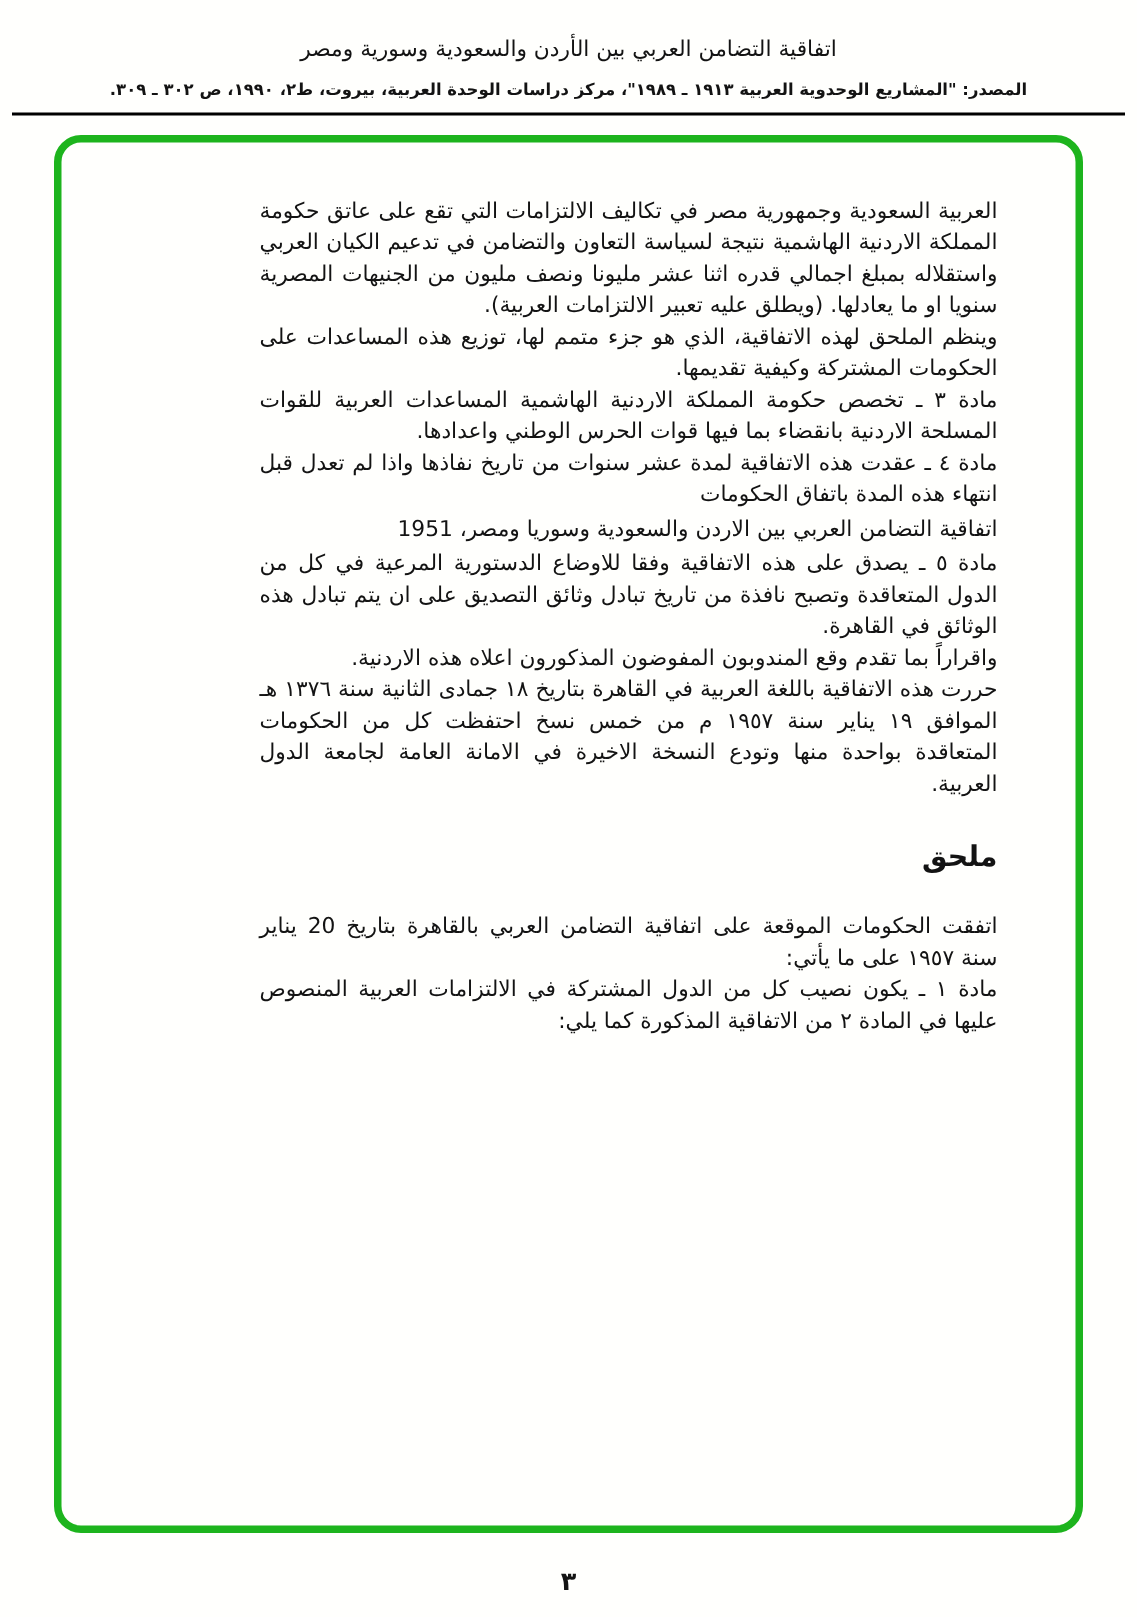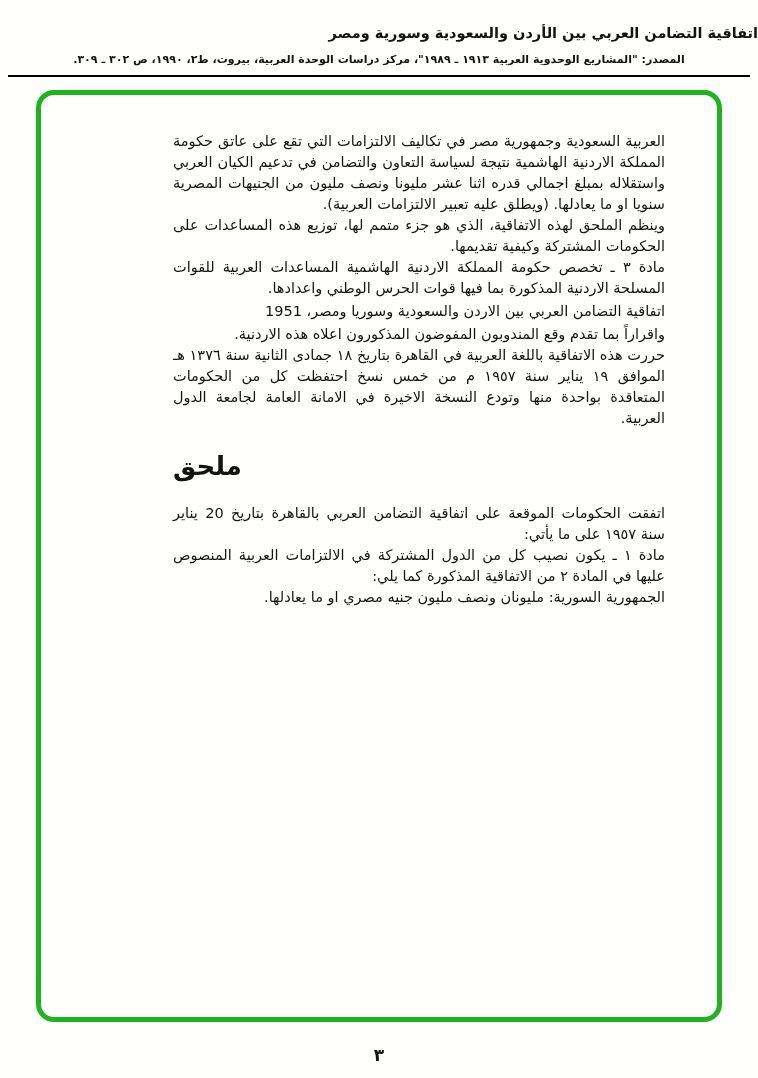--- a/index.html
+++ b/index.html
@@ -11,22 +11,23 @@
     margin: 0 auto;
     background: #fffffd;
     font-family: "DejaVu Sans", sans-serif;
     color: #131313;
     overflow: hidden;
   }
   .doc-title {
     position: absolute;
     top: 25px; left: 0; right: 0;
     direction: rtl;
+    text-align: center;
     font-size: 14.5px;
-    font-weight: bold;
+    font-weight: normal;
     letter-spacing: 0.2px;
   }
   .doc-source {
     position: absolute;
     top: 53px; left: 0; right: 0;
     direction: rtl;
     text-align: center;
     font-size: 11px;
     font-weight: bold;
   }
@@ -49,22 +50,22 @@
     width: 492px;
     direction: rtl;
     text-align: justify;
     font-size: 14.5px;
     line-height: 21px;
   }
   .para { margin: 0; }
   .lead { font-weight: normal; }
   .inset-note { margin: 2px 0; }
   .annex-heading {
-    text-align: left;
-    font-size: 26px;
+    text-align: right;
+    font-size: 19px;
     font-weight: bold;
     margin: 27px 0 26px 0;
   }
   .page-number {
     position: absolute;
     bottom: 13px; left: 0; right: 0;
     text-align: center;
     font-size: 17px;
     font-weight: bold;
   }
@@ -79,37 +80,38 @@
   <div class="header-rule"></div>
 
   <div class="green-box"></div>
 
   <main class="content" dir="rtl">
 
     <p class="para">العربية السعودية وجمهورية مصر في تكاليف الالتزامات التي تقع على عاتق حكومة المملكة الاردنية الهاشمية نتيجة لسياسة التعاون والتضامن في تدعيم الكيان العربي واستقلاله بمبلغ اجمالي قدره اثنا عشر مليونا ونصف مليون من الجنيهات المصرية سنويا او ما يعادلها. (ويطلق عليه تعبير الالتزامات العربية).</p>
 
     <p class="para">وينظم الملحق لهذه الاتفاقية، الذي هو جزء متمم لها، توزيع هذه المساعدات على الحكومات المشتركة وكيفية تقديمها.</p>
 
-    <p class="para"><span class="lead">مادة ٣ ـ </span><span>تخصص حكومة المملكة الاردنية الهاشمية المساعدات العربية للقوات المسلحة الاردنية المذكورة بما فيها قوات الحرس الوطني واعدادها.</span></p>
+    <p class="para"><span class="lead">مادة ٣ ـ </span><span>تخصص حكومة المملكة الاردنية الهاشمية المساعدات العربية للقوات المسلحة الاردنية بانقضاء بما فيها قوات الحرس الوطني واعدادها.</span></p>
 
+    <p class="para"><span class="lead">مادة ٤ ـ </span><span>عقدت هذه الاتفاقية لمدة عشر سنوات من تاريخ نفاذها واذا لم تعدل قبل انتهاء هذه المدة باتفاق الحكومات</span></p>
 
     <p class="para inset-note">اتفاقية التضامن العربي بين الاردن والسعودية وسوريا ومصر، 1951</p>
 
 
+    <p class="para"><span class="lead">مادة ٥ ـ </span><span>يصدق على هذه الاتفاقية وفقا للاوضاع الدستورية المرعية في كل من الدول المتعاقدة وتصبح نافذة من تاريخ تبادل وثائق التصديق على ان يتم تبادل هذه الوثائق في القاهرة.</span></p>
 
     <p class="para">واقراراً بما تقدم وقع المندوبون المفوضون المذكورون اعلاه هذه الاردنية.</p>
 
     <p class="para">حررت هذه الاتفاقية باللغة العربية في القاهرة بتاريخ ١٨ جمادى الثانية سنة ١٣٧٦ هـ الموافق ١٩ يناير سنة ١٩٥٧ م من خمس نسخ احتفظت كل من الحكومات المتعاقدة بواحدة منها وتودع النسخة الاخيرة في الامانة العامة لجامعة الدول العربية.</p>
 
     <h2 class="annex-heading">ملحق</h2>
 
     <p class="para">اتفقت الحكومات الموقعة على اتفاقية التضامن العربي بالقاهرة بتاريخ 20 يناير سنة ١٩٥٧ على ما يأتي:</p>
 
     <p class="para"><span class="lead">مادة ١ ـ </span><span>يكون نصيب كل من الدول المشتركة في الالتزامات العربية المنصوص عليها في المادة ٢ من الاتفاقية المذكورة كما يلي:</span></p>
 
-    <p class="para">الجمهورية السورية: مليونان ونصف مليون جنيه مصري او ما يعادلها.</p>
 
 
   </main>
 
   <div class="page-number">٣</div>
 
 </div>
 
 </body></html>

